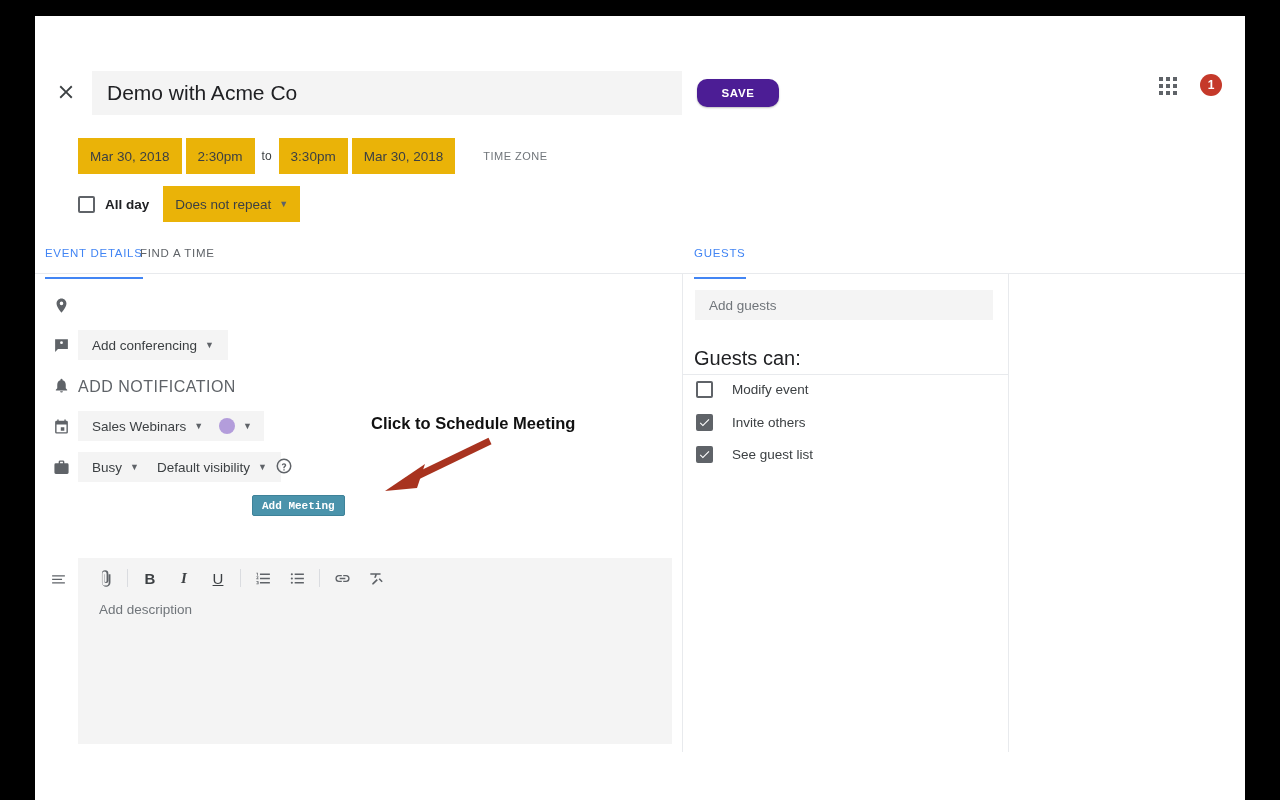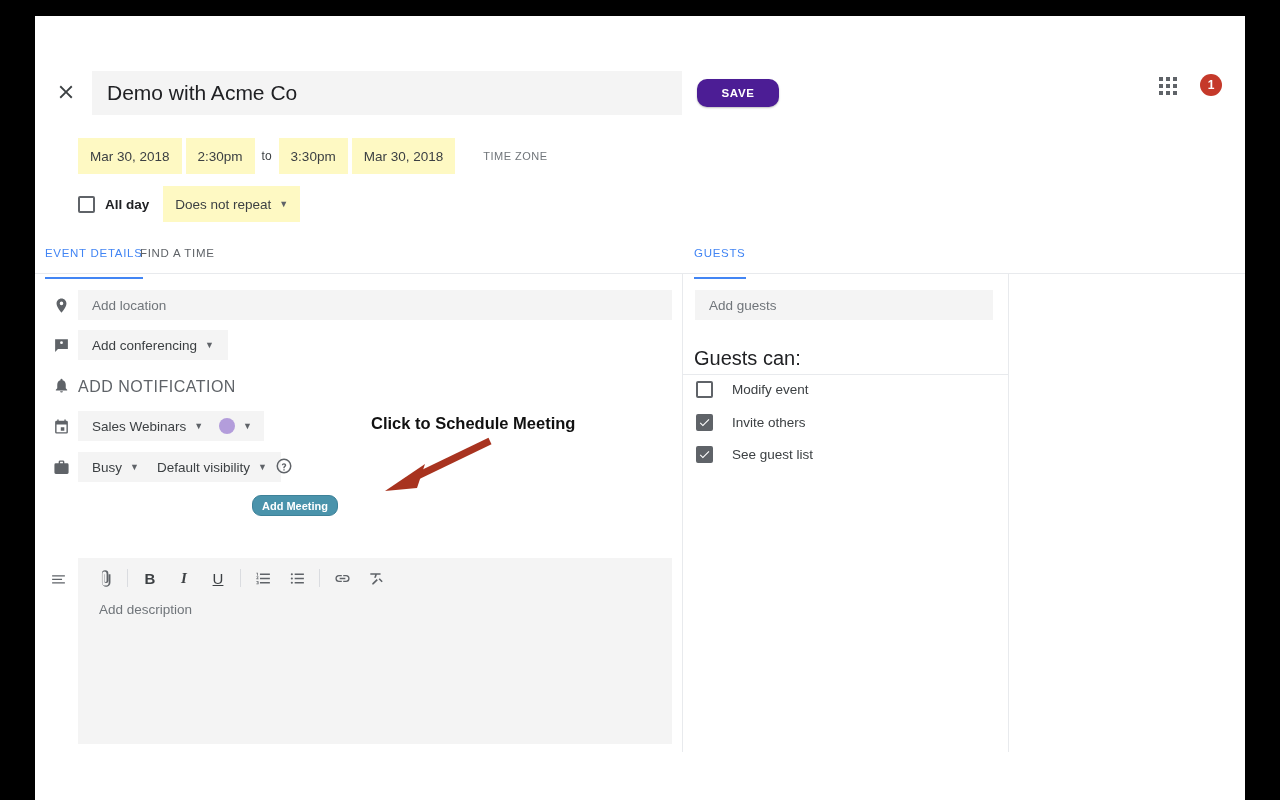--- a/index.html
+++ b/index.html
@@ -53,21 +53,21 @@
     position: absolute; left: 1165px; top: 58px; width: 22px; height: 22px;
     border-radius: 50%; background: #c5392a; color: #fff;
     font-size: 12px; font-weight: bold;
     display: flex; align-items: center; justify-content: center;
     cursor: pointer;
   }
 
   
   .dt-row { position: absolute; left: 43px; top: 122px; display: flex; align-items: center; }
   .chip {
-    background: #fef9c3; border: none; outline: none;
+    background: #eab308; border: none; outline: none;
     font-family: "Liberation Sans", sans-serif;
     font-size: 13.5px; color: #3c4043;
     height: 36px; display: flex; align-items: center; justify-content: center;
     padding: 0 12px; cursor: pointer; white-space: nowrap;
   }
   .to-label { font-size: 12px; color: #3c4043; padding: 0 7px; }
   .tz-label {
     font-size: 11px; color: #70757a; letter-spacing: .5px;
     margin-left: 28px; cursor: pointer;
   }
@@ -152,22 +152,22 @@
   #help-icon svg { width: 18px; height: 18px; }
 
   
   #reachuc-logo { position: absolute; left: 58px; top: 472px; display: flex; align-items: center; }
   #reachuc-wordmark {
     font-size: 23px; font-weight: bold; color: #3e87a3;
     font-family: "DejaVu Sans", sans-serif; letter-spacing: -.5px; margin-left: 2px;
   }
   #add-meeting-btn {
     position: absolute; left: 217px; top: 479px; height: 21px;
-    background: #4a93ab; color: #ffffff; border: 1px solid #3e8299; border-radius: 9px;
-    font-family: Liberation Sans, sans-serif;
+    background: #4a93ab; color: #ffffff; border: 1px solid #3e8299; border-radius: 2px;
+    font-family: Liberation Mono, monospace;
     font-size: 11px; font-weight: bold; padding: 0 9px;
     display: flex; align-items: center; cursor: pointer;
   }
 
   
   #annot-text {
     position: absolute; left: 336px; top: 398px; font-size: 16.5px;
     font-weight: bold; color: #111; white-space: nowrap;
   }
   #annot-arrow { position: absolute; left: 320px; top: 420px; width: 140px; height: 60px; }
@@ -264,21 +264,20 @@
     <div class="tab active" id="tab-guests">GUESTS</div>
 
     <div class="vdiv" id="vdiv-left"></div>
     <div class="vdiv" id="vdiv-right"></div>
 
     <div class="row-icon" id="loc-icon">
       <svg viewBox="0 0 24 24">
           <path d="M12 2C8.13 2 5 5.13 5 9c0 5.25 7 13 7 13s7-7.75 7-13c0-3.87-3.13-7-7-7zm0 9.5A2.5 2.5 0 0 1 9.5 9 2.5 2.5 0 0 1 12 6.5 2.5 2.5 0 0 1 14.5 9a2.5 2.5 0 0 1-2.5 2.5z"></path>
         </svg>
     </div>
-    <div class="field-flat placeholder" id="loc-field">Add location</div>
 
     <div class="row-icon" id="conf-icon">
       <svg viewBox="0 0 24 24">
           <path d="M3 3h18v14H7l-4 4V3zm9 3a2 2 0 1 0 0 4 2 2 0 0 0 0-4zm-4 8c0-1.8 2.7-2.6 4-2.6s4 .8 4 2.6v1H8v-1z"></path>
         </svg>
     </div>
     <div class="field-flat" id="conf-chip">
       <span>Add conferencing</span>
       <span class="caret">▼</span>
     </div>

